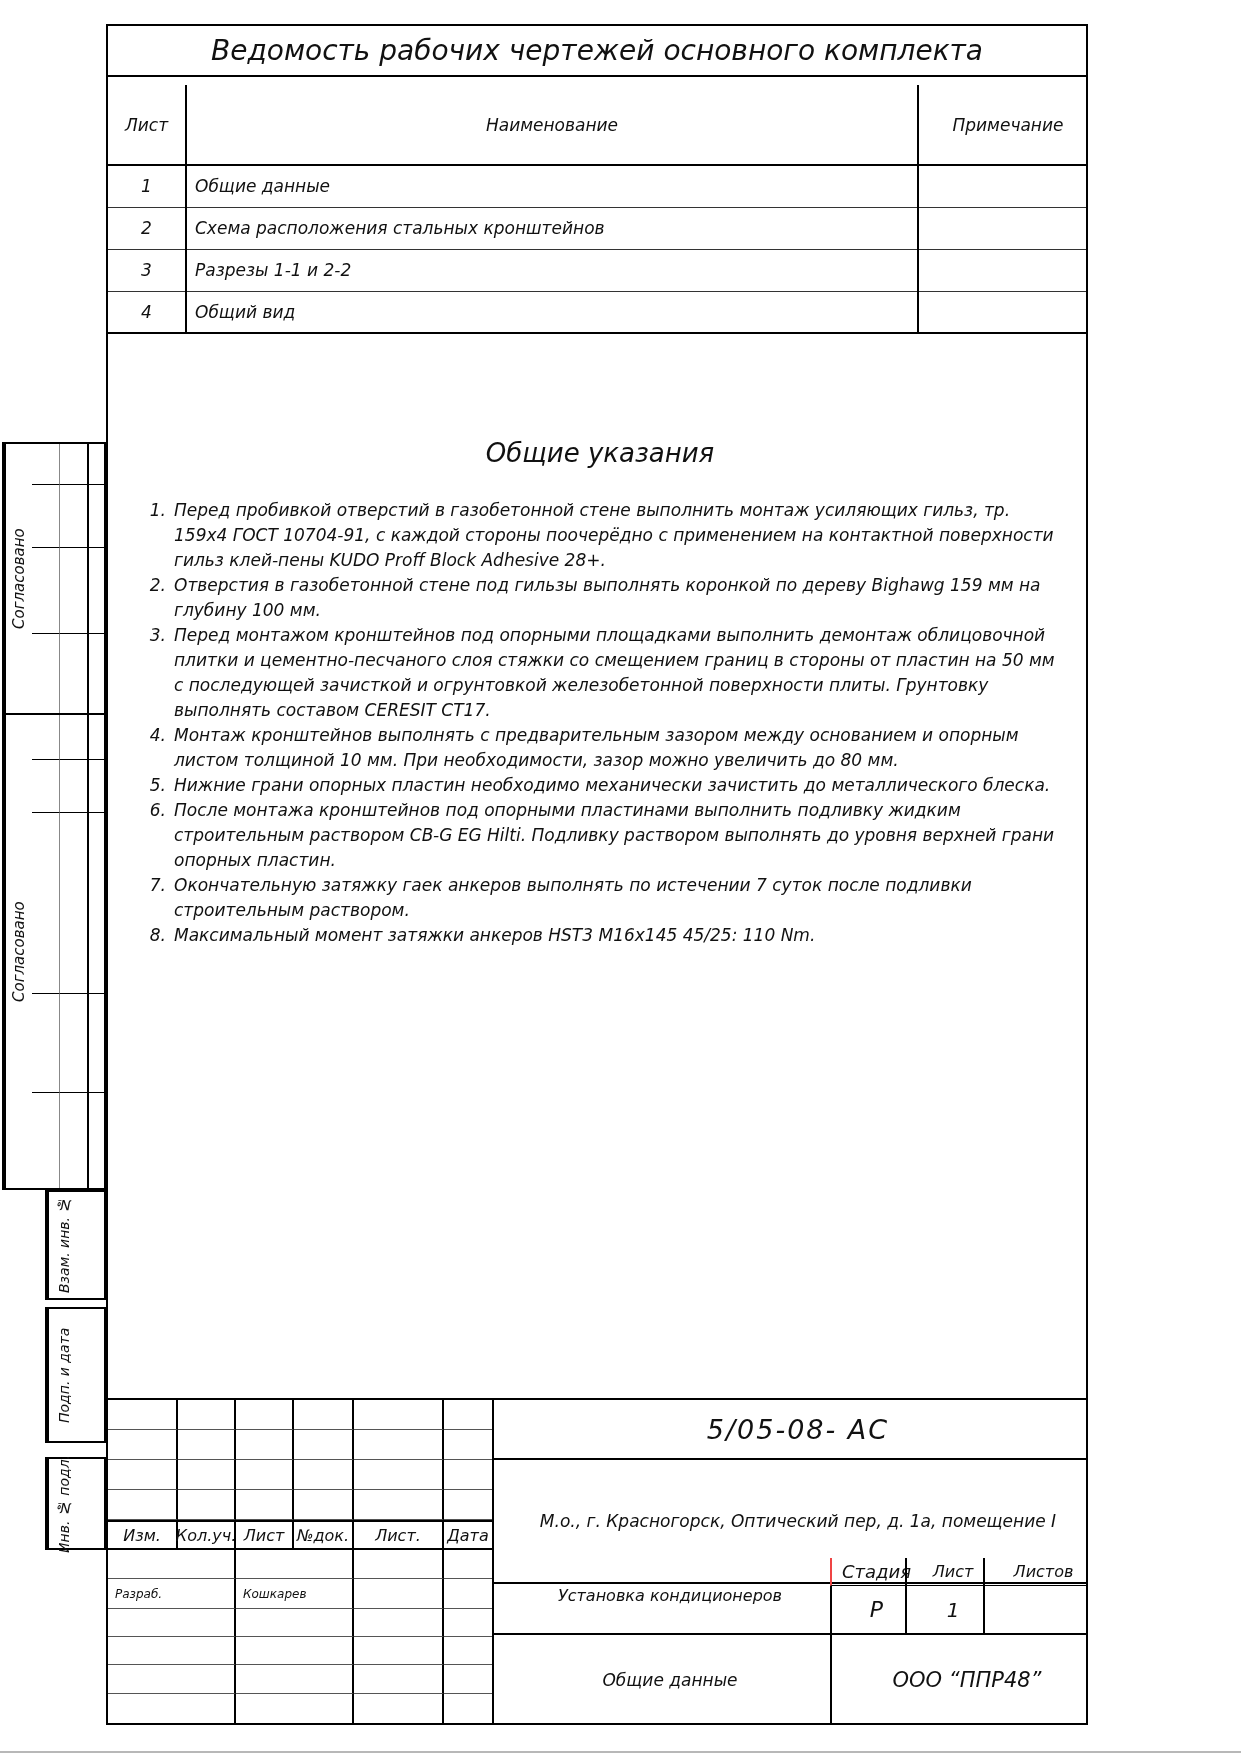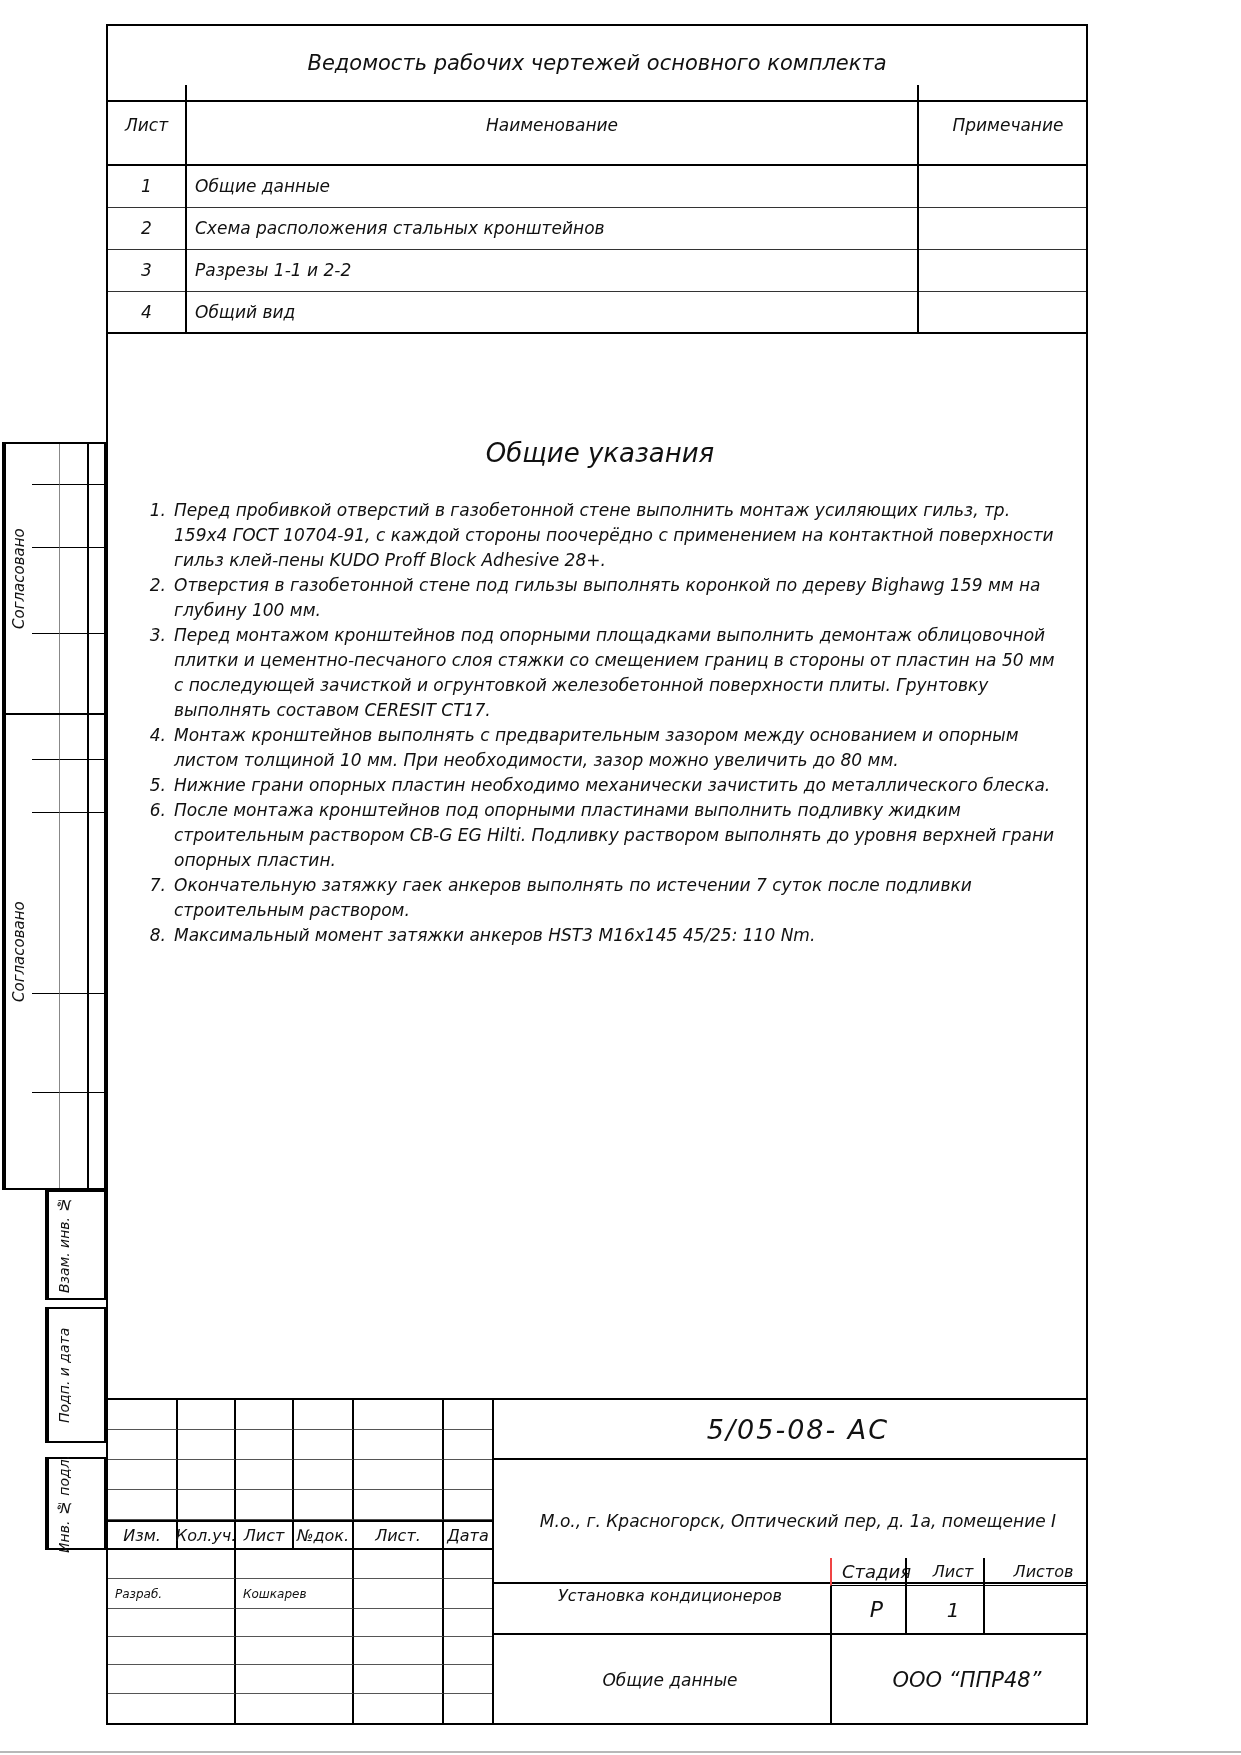--- a/index.html
+++ b/index.html
@@ -3,22 +3,22 @@
 <meta charset="utf-8">
 <style>
   html,body{margin:0;padding:0;background:#fff;}
   body{width:1241px;height:1755px;position:relative;overflow:hidden;
        font-family:"DejaVu Sans",sans-serif;font-style:italic;color:#111;}
   *{box-sizing:border-box;}
 
   .frame{position:absolute;left:106px;top:24px;width:982px;height:1701px;border:2px solid #000;}
 
   
-  .reg-title{position:absolute;left:0;top:0;width:100%;height:76px;border-bottom:2px solid #000;
-             display:flex;align-items:center;justify-content:center;font-size:21px;text-align:right;}
+  .reg-title{position:absolute;left:0;top:0;width:100%;height:51px;border-bottom:2px solid #000;
+             display:flex;align-items:center;justify-content:center;font-size:28px;text-align:right;}
   table.reg{position:absolute;left:0;top:59px;width:978px;border-collapse:collapse;table-layout:fixed;}
   table.reg th,table.reg td{font-weight:normal;font-size:17px;overflow:hidden;white-space:nowrap;}
   table.reg thead tr{height:80px;border-bottom:2px solid #000;}
   table.reg tbody tr{height:42px;border-bottom:1px solid #333;}
   table.reg tbody tr:last-child{border-bottom:2px solid #000;}
   .c-sheet{width:78px;text-align:center;border-right:2px solid #000;}
   .c-name{width:732px;border-right:2px solid #000;}
   td.c-name{text-align:left;padding-left:8px;}
   th.c-name{text-align:center;}
   .c-note{width:168px;text-align:center;padding-left:12px;}

